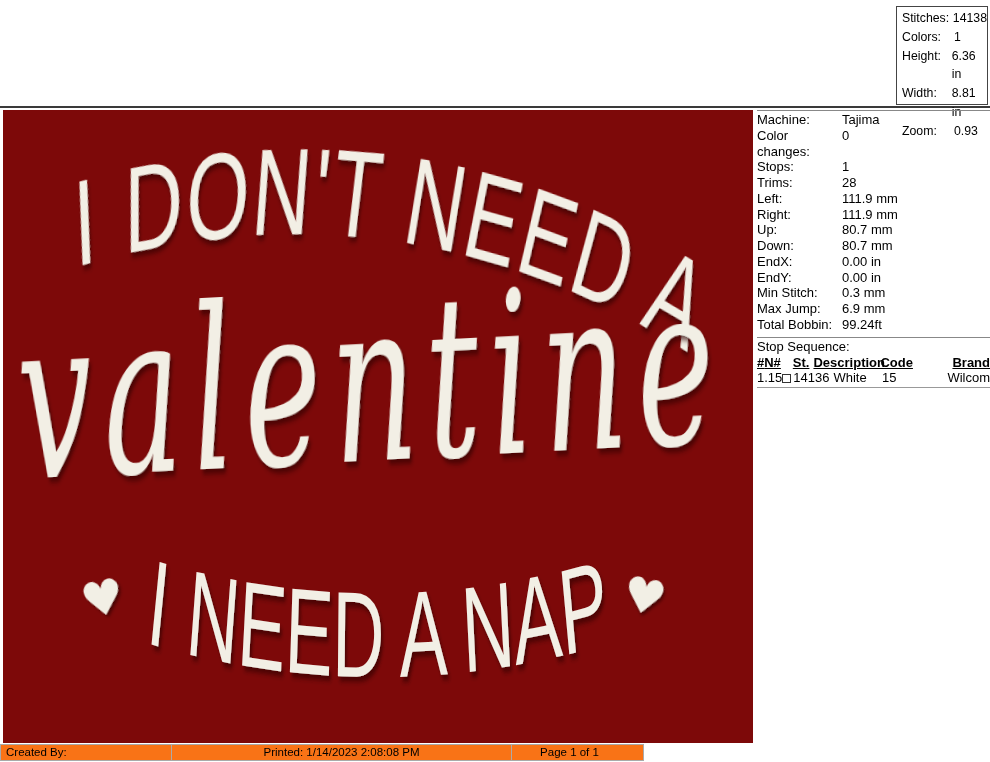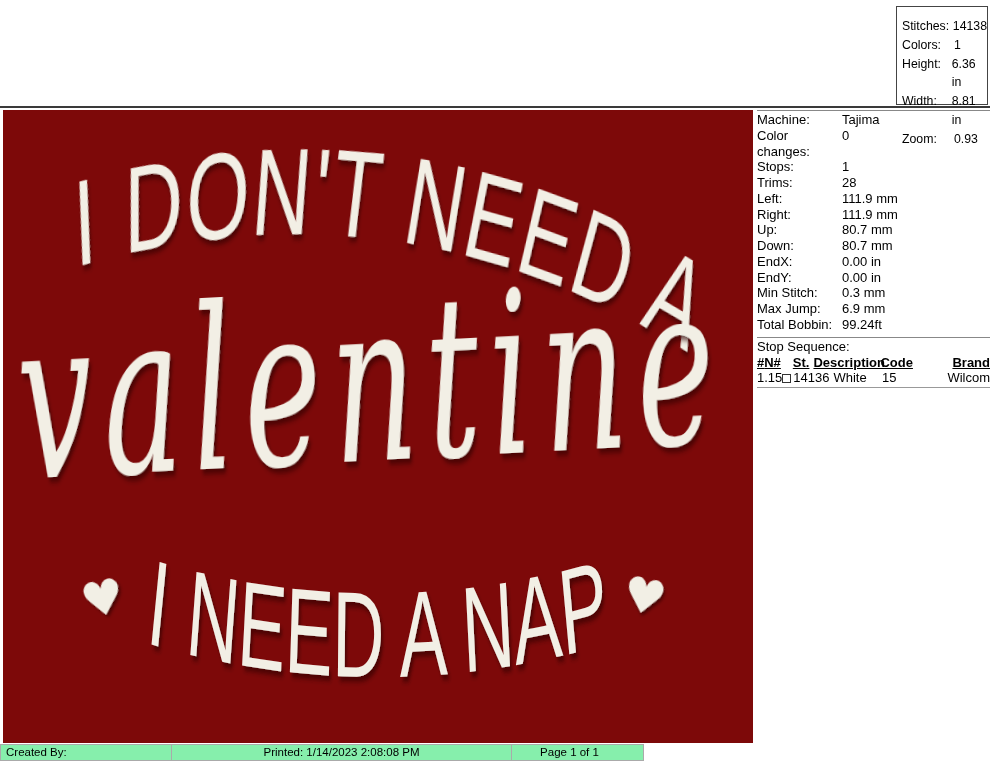--- a/index.html
+++ b/index.html
@@ -14,21 +14,21 @@
   .barcode { position:absolute; top:45px; left:8px; width:289px; height:30px;
     background:repeating-linear-gradient(90deg,
       #000 0 2px, #fff 2px 3px, #000 3px 6px, #fff 6px 8px,
       #000 8px 9px, #fff 9px 13px, #000 13px 15px, #fff 15px 16px,
       #000 16px 18px, #fff 18px 22px, #000 22px 23px, #fff 23px 25px); }
   .meta-row { position:absolute; left:8px; font-size:12.5px; display:flex; }
   .meta-row.design { top:77px; }
   .meta-row.colorway { top:94px; }
   .meta-label { width:57px; }
 
-  .summary-box { position:absolute; top:6px; left:896px; width:92px; height:99px; border:1px solid #444; padding:10px 0 0 5px; }
+  .summary-box { position:absolute; top:6px; left:896px; width:92px; height:99px; border:1px solid #444; padding:2px 0 0 5px; }
   .sum-row { display:flex; font-size:12.3px; line-height:18.8px; }
   .sum-label { width:52px; }
 
   
   .design-area { position:absolute; top:110px; left:3px; width:750px; height:633px; }
   .design-area svg { display:block; }
 
   .side-panel { position:absolute; top:110px; left:757px; width:233px; height:633px; font-size:13px; }
   .info-table { border-top:1px solid #888; padding-top:1px; }
   .info-row { display:flex; line-height:15.75px; }
@@ -41,21 +41,21 @@
   .ss-head span { text-decoration:underline; }
   .c1 { width:13px; } .c2 { width:19px; }
   .c3 { width:52px; text-align:right; white-space:nowrap; }
   .c4 { width:71px; padding-left:4px; } .c5 { width:21px; text-align:right; }
   .c6 { width:53px; padding-left:6px;margin-left:45px; }
   .ss-data { border-bottom:1px solid #999; padding-bottom:2px; }
   .checkbox { display:inline-block; width:9px; height:9px; border:1px solid #333; background:#fff; margin:0 2px 0 0; vertical-align:-1px; }
 
   
   .footer { position:absolute; top:744px; left:0; width:990px; height:17px; display:flex; }
-  .fcell { border:1px solid #aaa; border-left:none; height:17px; font-size:11.5px; line-height:15px; background:#86efac; }
+  .fcell { border:1px solid #aaa; border-left:none; height:17px; font-size:11.5px; line-height:15px; background:#f97316; }
   .fcell:first-child { border-left:1px solid #aaa; }
   .f1 { width:172px; padding-left:5px; }
   .f2 { width:346px; text-align:center; }
   .f3 { width:340px; text-align:center; }
   .f4 { width:132px; text-align:center; padding-right:16px; }
 </style>
 </head>
 <body>
 
 <div class="page">

